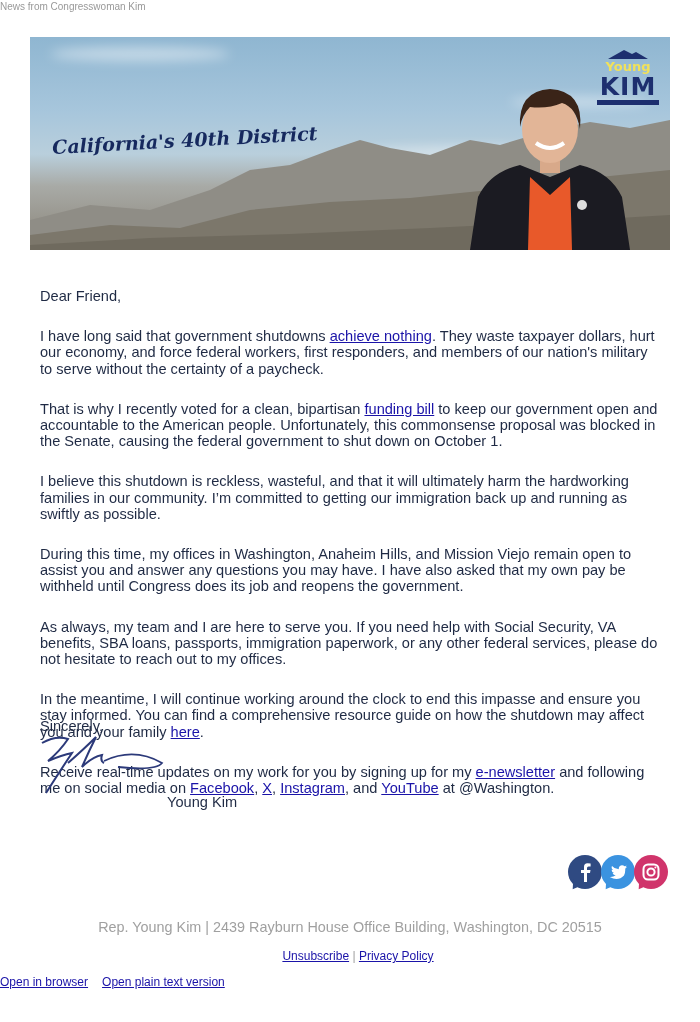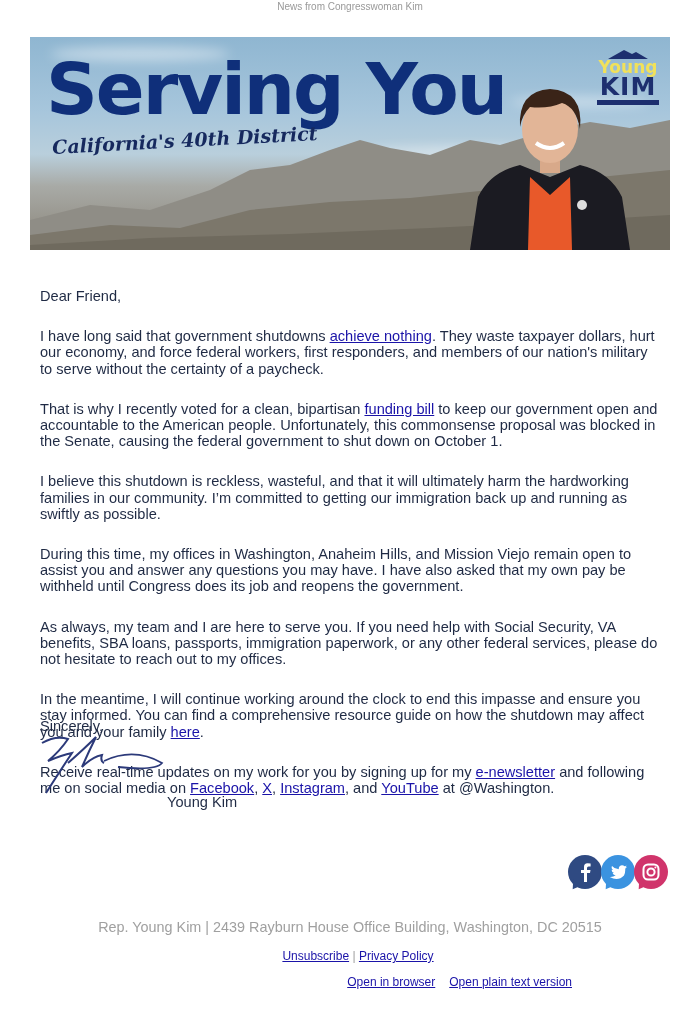--- a/index.html
+++ b/index.html
@@ -1,30 +1,30 @@
 <!DOCTYPE html>
 <html><head>
 <meta charset="utf-8">
 <style>
   * { box-sizing: border-box; margin: 0; padding: 0; }
   html, body { width: 700px; height: 1022px; background: #ffffff; overflow: hidden; }
   body { font-family: "Liberation Sans", sans-serif; color: #1f2a44; position: relative; }
 
-  .preheader { position: absolute; top: 0; left: 0; width: 700px; text-align: center; font-size: 10px; color: #999999; line-height: 13px; }
+  .preheader { position: absolute; top: 0; left: 0; width: 700px; font-size: 10px; color: #999999; line-height: 13px; }
 
   .banner { position: absolute; top: 37px; left: 30px; width: 640px; height: 213px; overflow: hidden;
     background: linear-gradient(180deg, #8fb6d1 0%, #a7c6dc 35%, #b9cfdc 55%, #a8aaa6 70%, #8a8478 100%); }
   .banner .cloud { position: absolute; background: rgba(255,255,255,0.45); border-radius: 50%; filter: blur(6px); }
   .banner svg.mountains { position: absolute; left: 0; bottom: 0; width: 640px; height: 140px; }
   .headline { position: absolute; left: 16px; top: 12px; font-family: "DejaVu Sans", sans-serif; font-weight: bold;
     font-size: 72px; letter-spacing: -2px; color: #0f2f7a; line-height: 80px; }
   .subhead { position: absolute; left: 22px; top: 92px; font-family: "DejaVu Serif", serif; font-style: italic;
     font-weight: bold; font-size: 19px; color: #16295e; transform: rotate(-3deg); }
   .logo { position: absolute; left: 566px; top: 12px; width: 64px; text-align: center; }
-  .logo .young { font-family: "DejaVu Sans", sans-serif; font-weight: bold; color: #f1e15a; font-size: 17px; line-height: 16px; }
+  .logo .young { font-family: "DejaVu Sans", sans-serif; font-weight: bold; color: #f1e15a; font-size: 13px; line-height: 16px; }
   .logo .kim { font-family: "DejaVu Sans", sans-serif; font-weight: bold; color: #1d2f6f; font-size: 25px; line-height: 24px; letter-spacing: 1px; }
   .logo .bar { background: #1d2f6f; height: 5px; width: 62px; margin: 1px auto 0; }
   .logo .roof { display: block; margin: 0 auto; }
 
   .portrait { position: absolute; left: 440px; top: 40px; width: 160px; height: 173px; }
 
   .content { position: absolute; top: 264px; left: 40px; width: 620px; font-size: 14.6px; line-height: 16.2px; color: #1f2a44; }
   .content p { margin-bottom: 16px; margin-top: 24px; }
   .content a { color: #1a13a8; text-decoration: underline; }
 
@@ -35,39 +35,38 @@
   .social { position: absolute; top: 855px; left: 568px; display: flex; gap: 0px; }
   .social .bubble { width: 34px; height: 34px; border-radius: 50%; position: relative; display: flex; align-items: center; justify-content: center; margin-right: -1px; }
   .social .bubble::after { content: ""; position: absolute; left: 2px; bottom: -1px; width: 0; height: 0;
     border-left: 5px solid transparent; border-right: 5px solid transparent; border-top: 8px solid var(--c); transform: rotate(35deg); }
   .fb { background: #2f4a82; --c: #2f4a82; }
   .tw { background: #3b93e0; --c: #3b93e0; }
   .ig { background: #d0346b; --c: #d0346b; }
 
   .address { position: absolute; top: 919px; left: 0; width: 700px; text-align: center; font-size: 14.4px; color: #a0a0a0; }
   .links1 { position: absolute; top: 949px; left: 0; width: 700px; text-align: center; font-size: 12px; color: #a0a0a0; margin-left: 8px; }
-  .links2 { position: absolute; top: 975px; left: 0; width: 572px; text-align: right; font-size: 12px; }
+  .links2 { position: absolute; top: 975px; left: 0; width: 572px; text-align: left; font-size: 12px; }
   .links1 a, .links2 a { color: #1a13a8; text-decoration: underline; }
   .links2 a + a { margin-left: 14px; }
 </style>
 </head>
 <body>
 
 <div class="preheader">News from Congresswoman Kim</div>
 
 <div class="banner">
   <div class="cloud" style="left:20px;top:10px;width:180px;height:14px;"></div>
   <div class="cloud" style="left:330px;top:110px;width:220px;height:12px;"></div>
   <div class="cloud" style="left:480px;top:60px;width:140px;height:10px;"></div>
   <svg class="mountains" viewBox="0 0 640 140" preserveAspectRatio="none">
     <path d="M0 110 L60 95 L120 100 L180 80 L220 60 L260 55 L300 40 L330 30 L360 38 L400 45 L440 30 L470 35 L520 20 L560 12 L600 18 L640 10 L640 140 L0 140 Z" fill="#8f8d86"></path>
     <path d="M0 125 L80 115 L150 118 L220 100 L300 92 L380 88 L460 80 L540 70 L640 60 L640 140 L0 140 Z" fill="#7c776b"></path>
     <path d="M0 135 L120 128 L260 124 L400 118 L520 112 L640 105 L640 140 L0 140 Z" fill="#6f6a5e"></path>
   </svg>
-  <div class="headline">Serving You</div>
   <div class="subhead">California's 40th District</div>
   <div class="logo">
     <svg class="roof" width="44" height="10" viewBox="0 0 44 10">
       <path d="M2 10 L18 1 L26 5 L30 3 L42 10 Z" fill="#1d2f6f"></path>
     </svg>
     <div class="young">Young</div>
     <div class="kim">KIM</div>
     <div class="bar"></div>
   </div>
   <svg class="portrait" viewBox="0 0 160 173">

